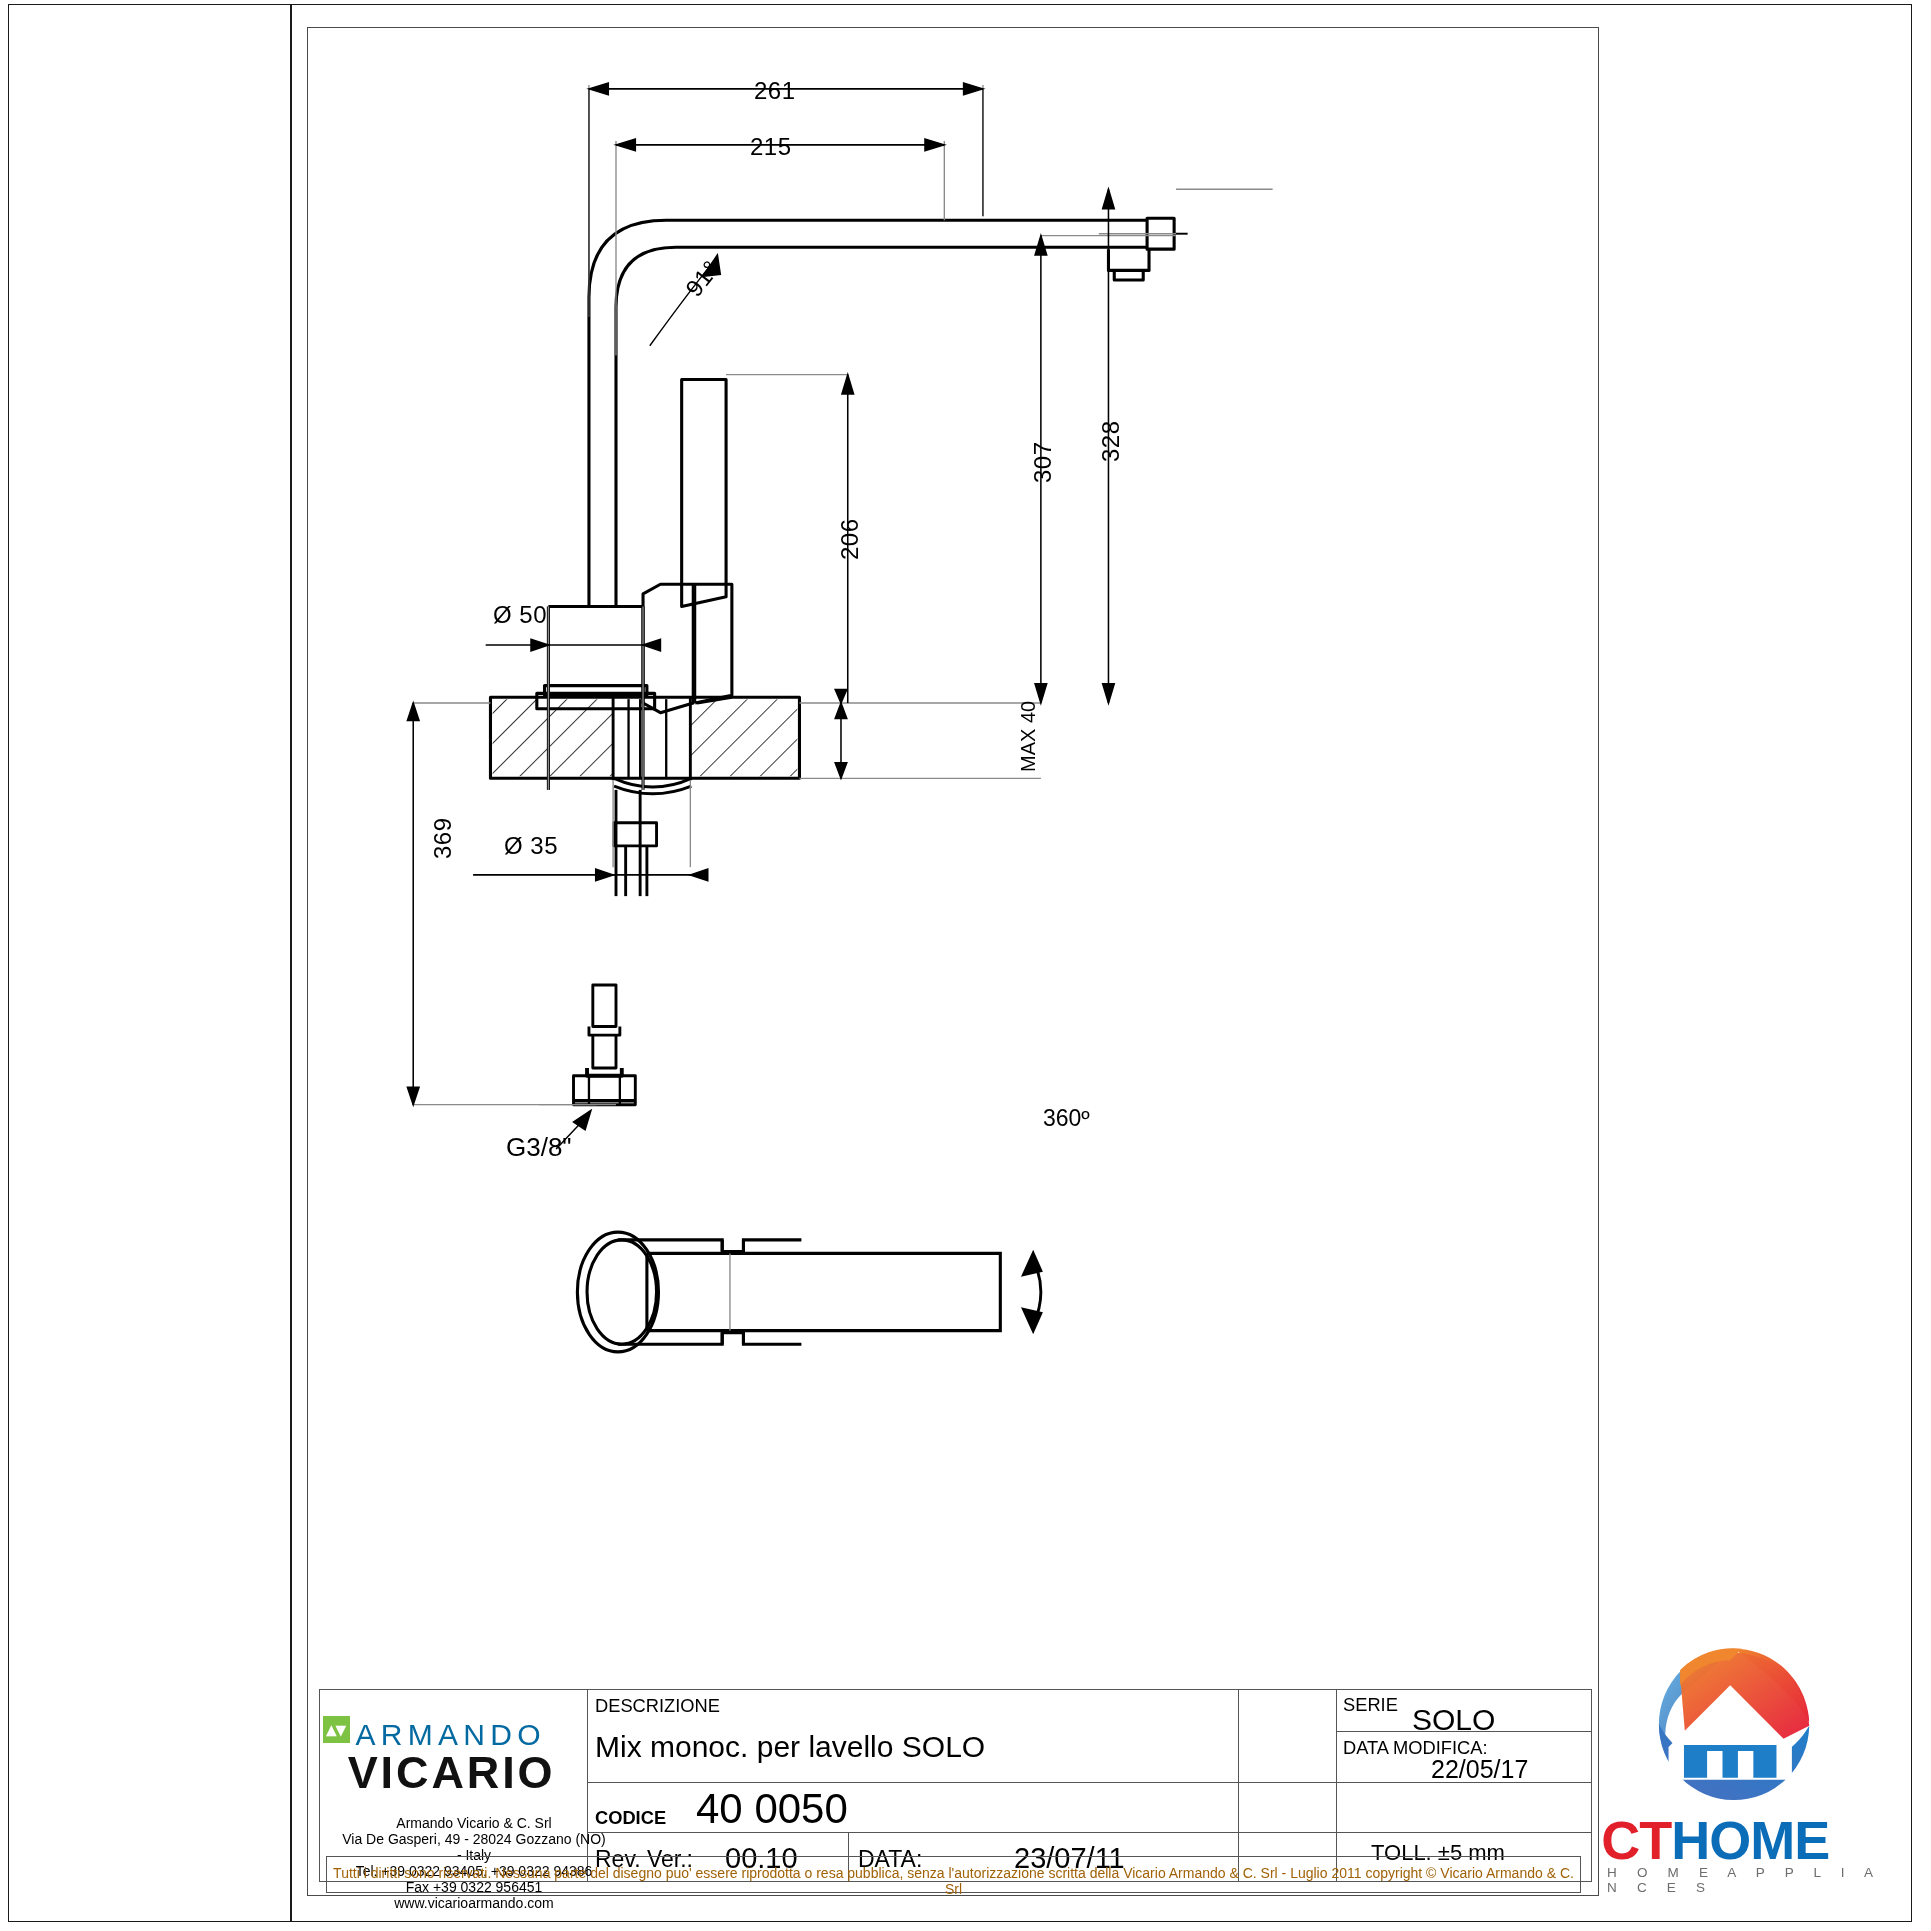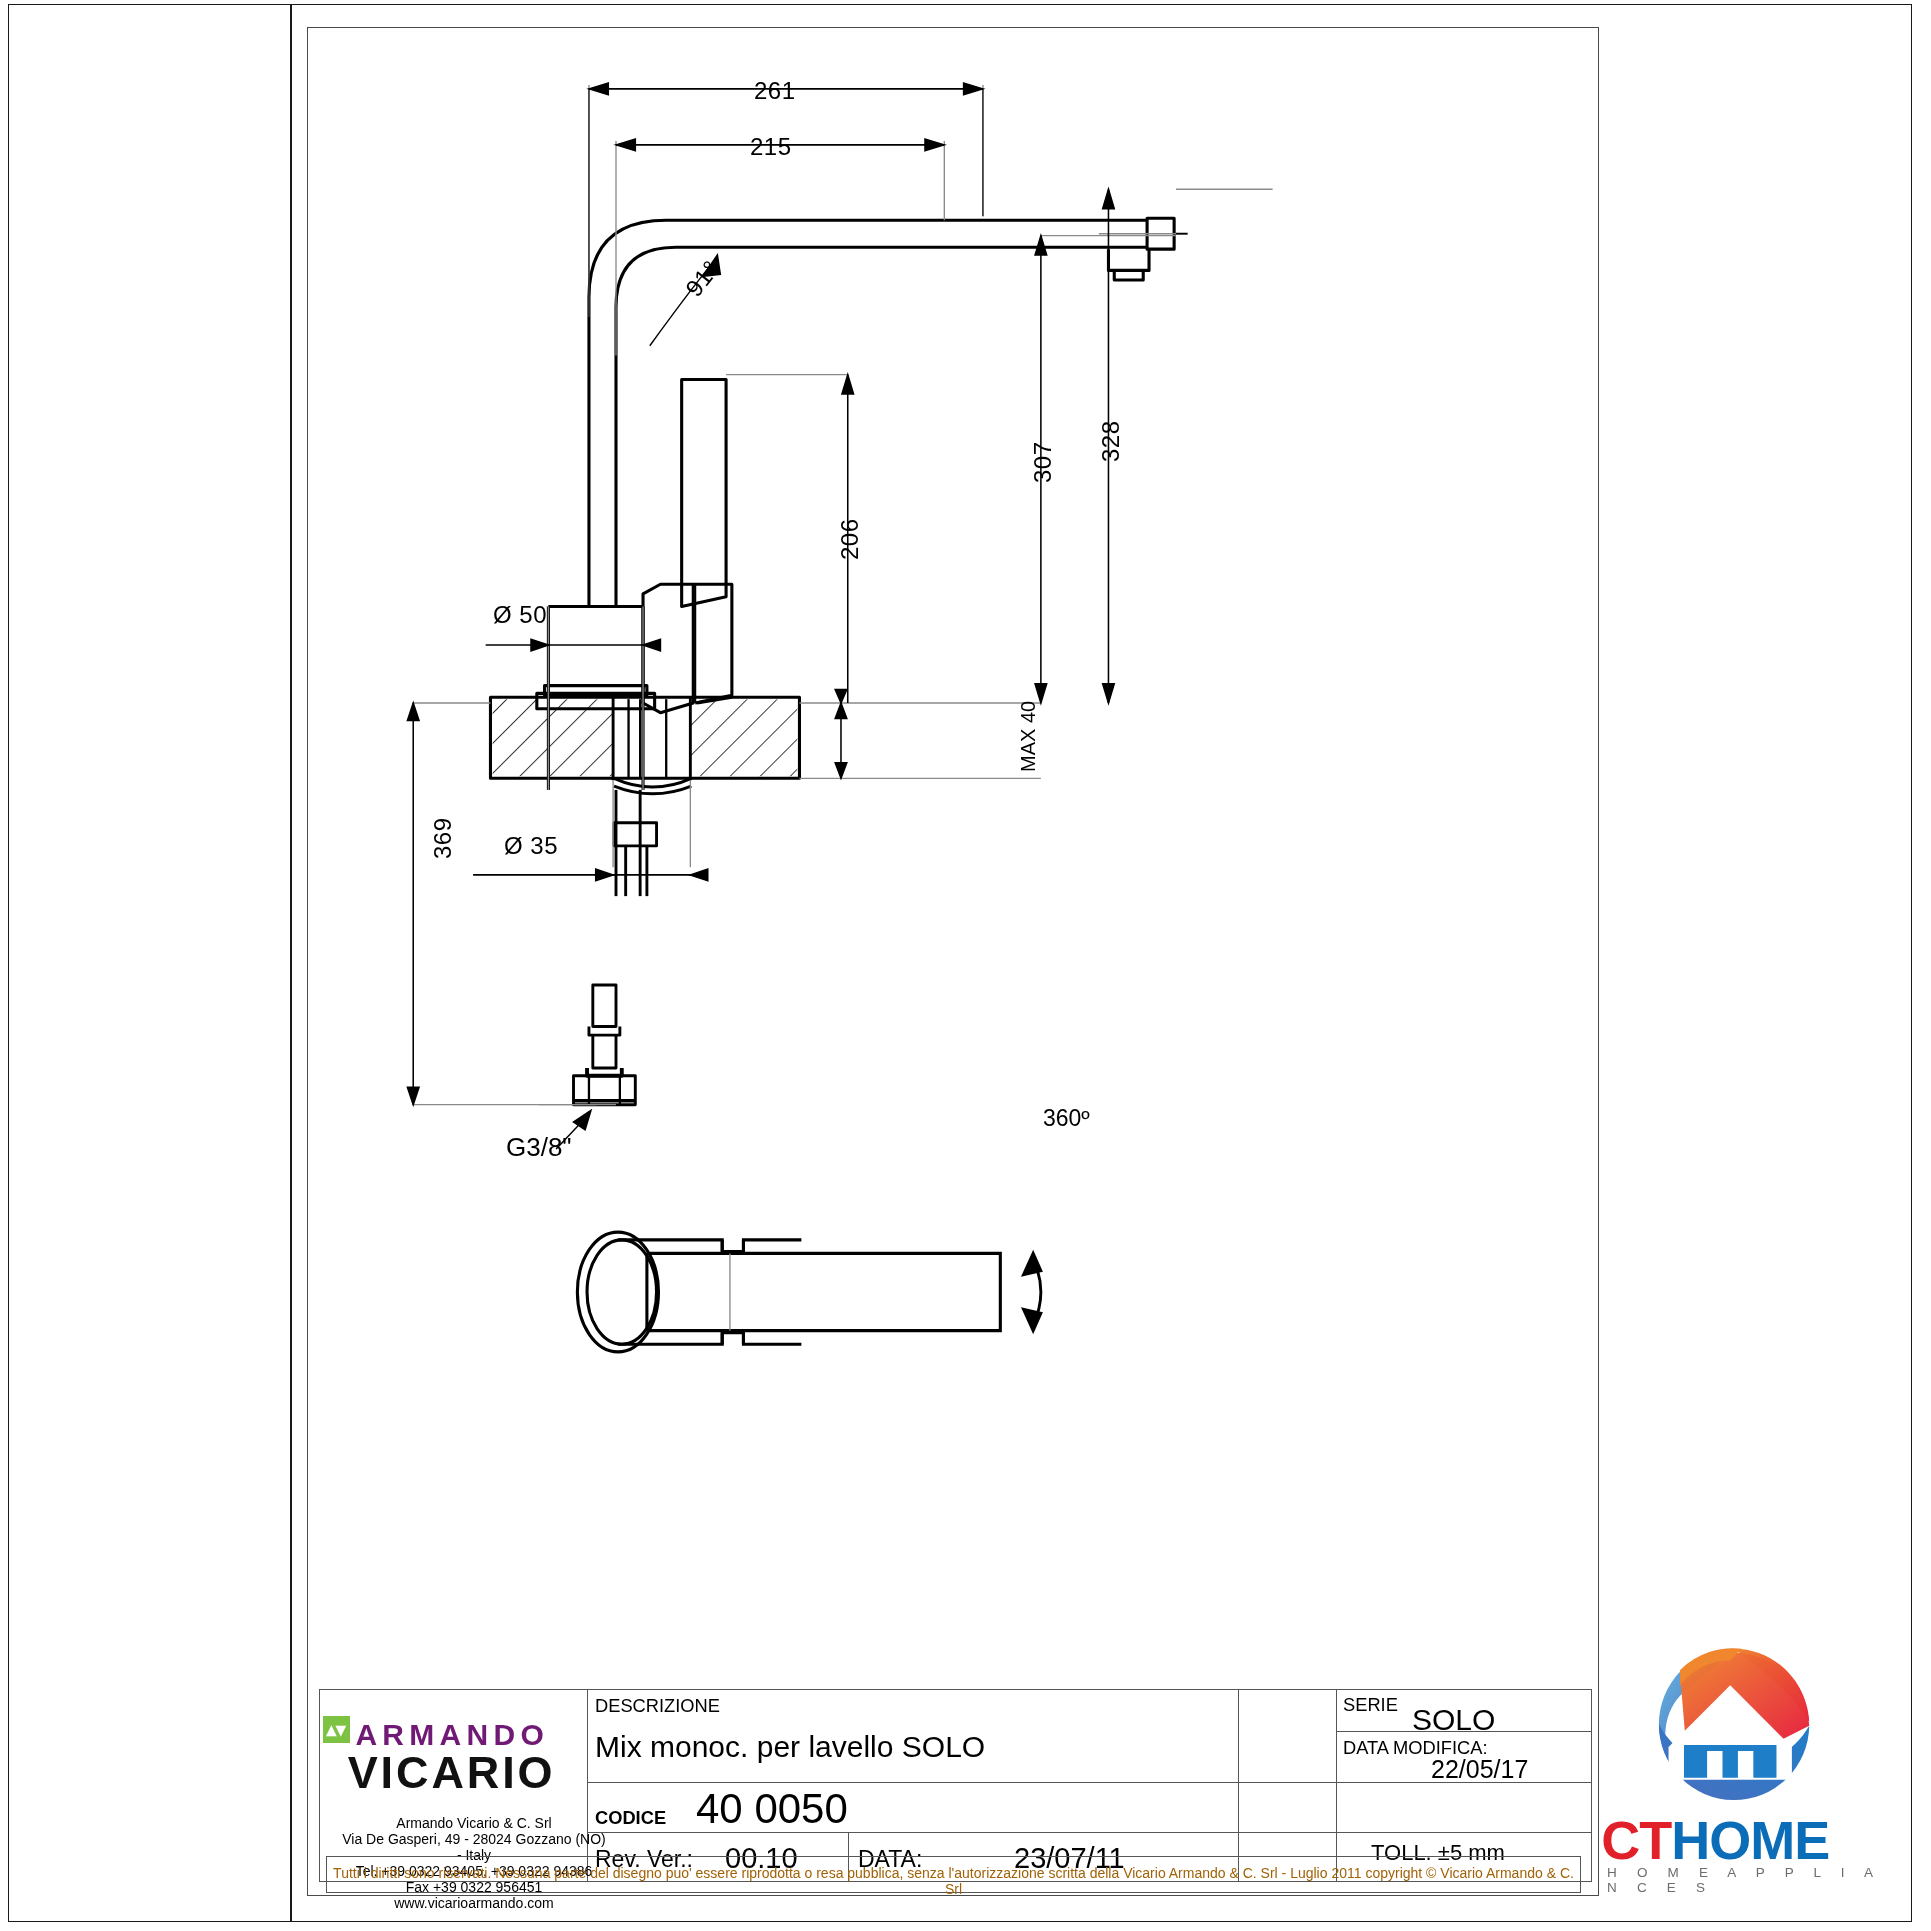--- a/index.html
+++ b/index.html
@@ -17,21 +17,21 @@
 
   
   .tblock{position:absolute;left:319px;top:1689px;width:1273px;height:193px;box-sizing:border-box;}
   .tb-line{position:absolute;background:#555;}
   .tb-small{font-size:18.3px;}
   .tb-big{font-size:30px;}
   .tb-code{font-size:42px;}
 
   
   .vic-wrap{position:absolute;left:340px;top:1701px;width:268px;height:174px;}
-  .vic-top{position:absolute;left:15.4px;top:17.4px;font-size:30px;letter-spacing:5.3px;color:#701a75;font-family:"Liberation Sans",sans-serif;font-weight:700;}
+  .vic-top{position:absolute;left:15.4px;top:17.4px;font-size:30px;letter-spacing:5.3px;color:#0369a1;font-family:"Liberation Sans",sans-serif;font-weight:400;}
   .vic-mark{position:absolute;left:-17.4px;top:15.4px;width:27px;height:27px;background:#7dc242;color:#fff;font-size:19.3px;line-height:27px;text-align:center;font-weight:700;}
   .vic-bot{position:absolute;left:7.7px;top:46px;font-size:45px;letter-spacing:2.9px;color:#111;font-weight:800;font-family:"Liberation Sans",sans-serif;}
   .vic-addr{position:absolute;left:0px;top:114px;width:268px;text-align:center;font-size:14px;line-height:16px;color:#000;}
 
   
   .ct-wrap{position:absolute;left:1607px;top:1637px;width:290px;height:241px;}
   .ct-text{position:absolute;left:-5.8px;top:172px;font-size:54px;font-weight:800;letter-spacing:-1px;font-family:"Liberation Sans",sans-serif;}
   .ct-red{color:#e2202a;}
   .ct-blue{color:#0b6cb8;margin-top:8px;}
   .ct-sub{position:absolute;left:0px;top:228px;font-size:13.5px;letter-spacing:8.2px;color:#6d6d6d;font-family:"Liberation Sans",sans-serif;}

